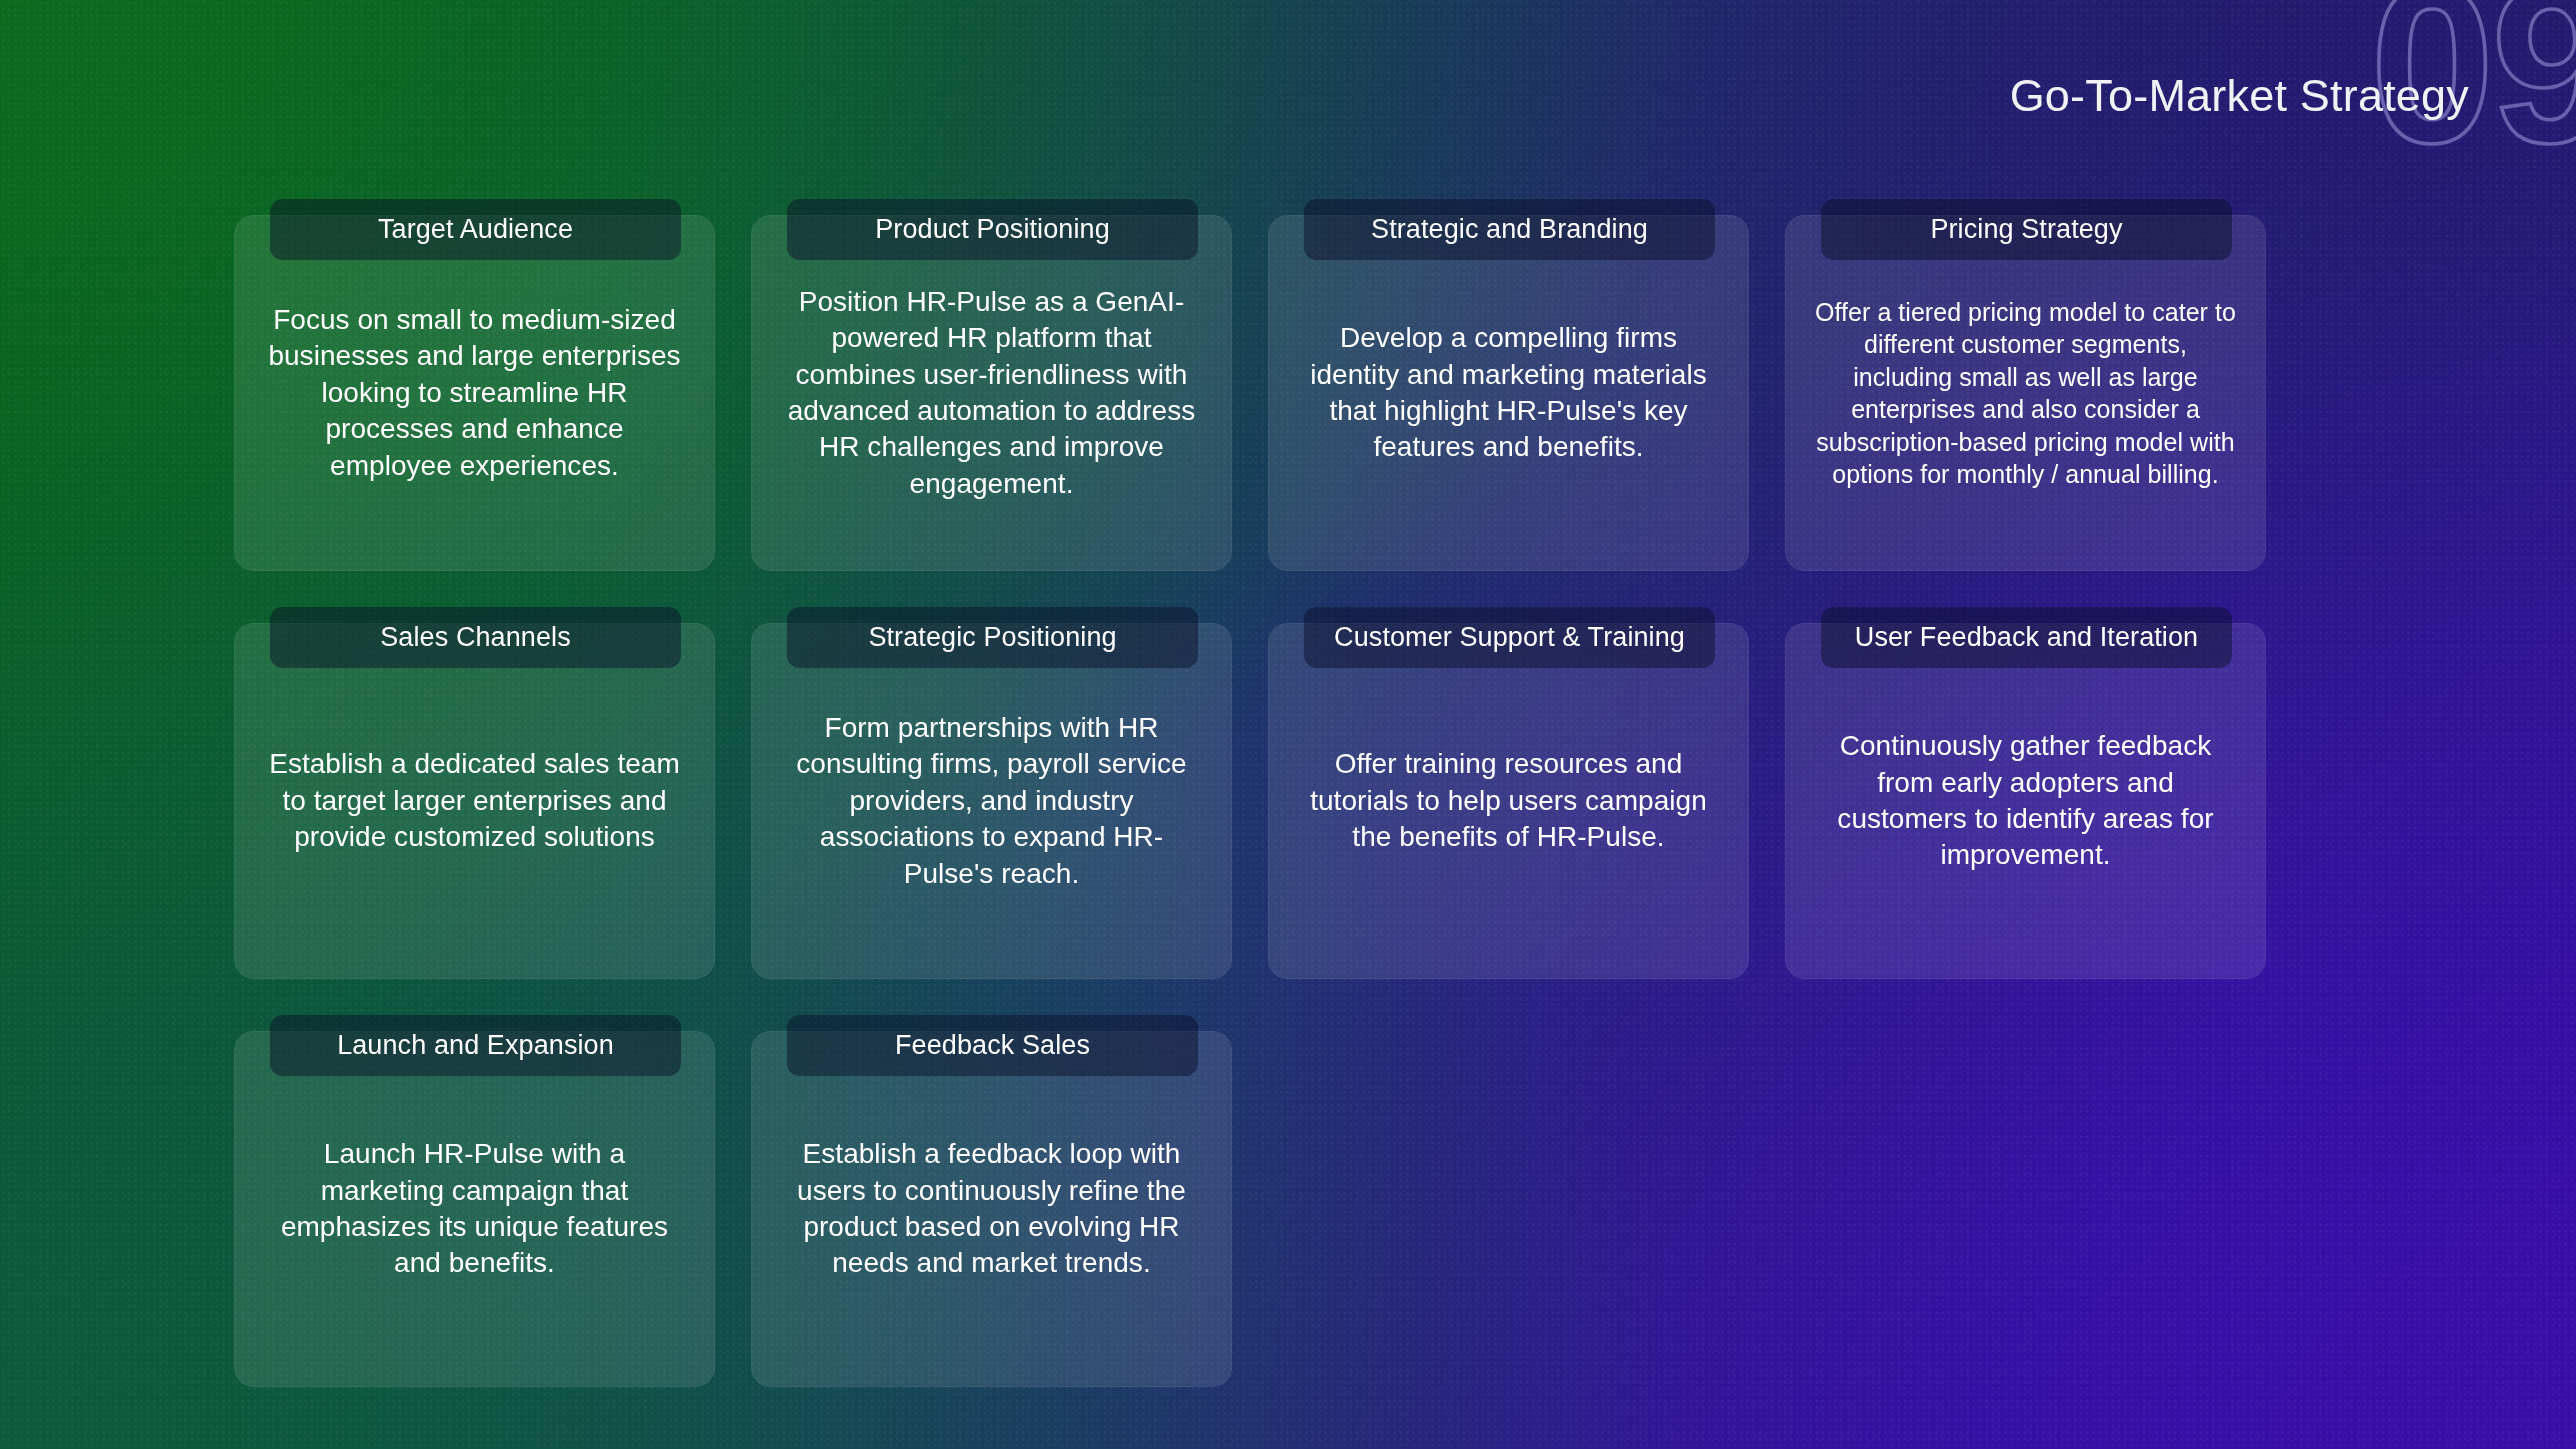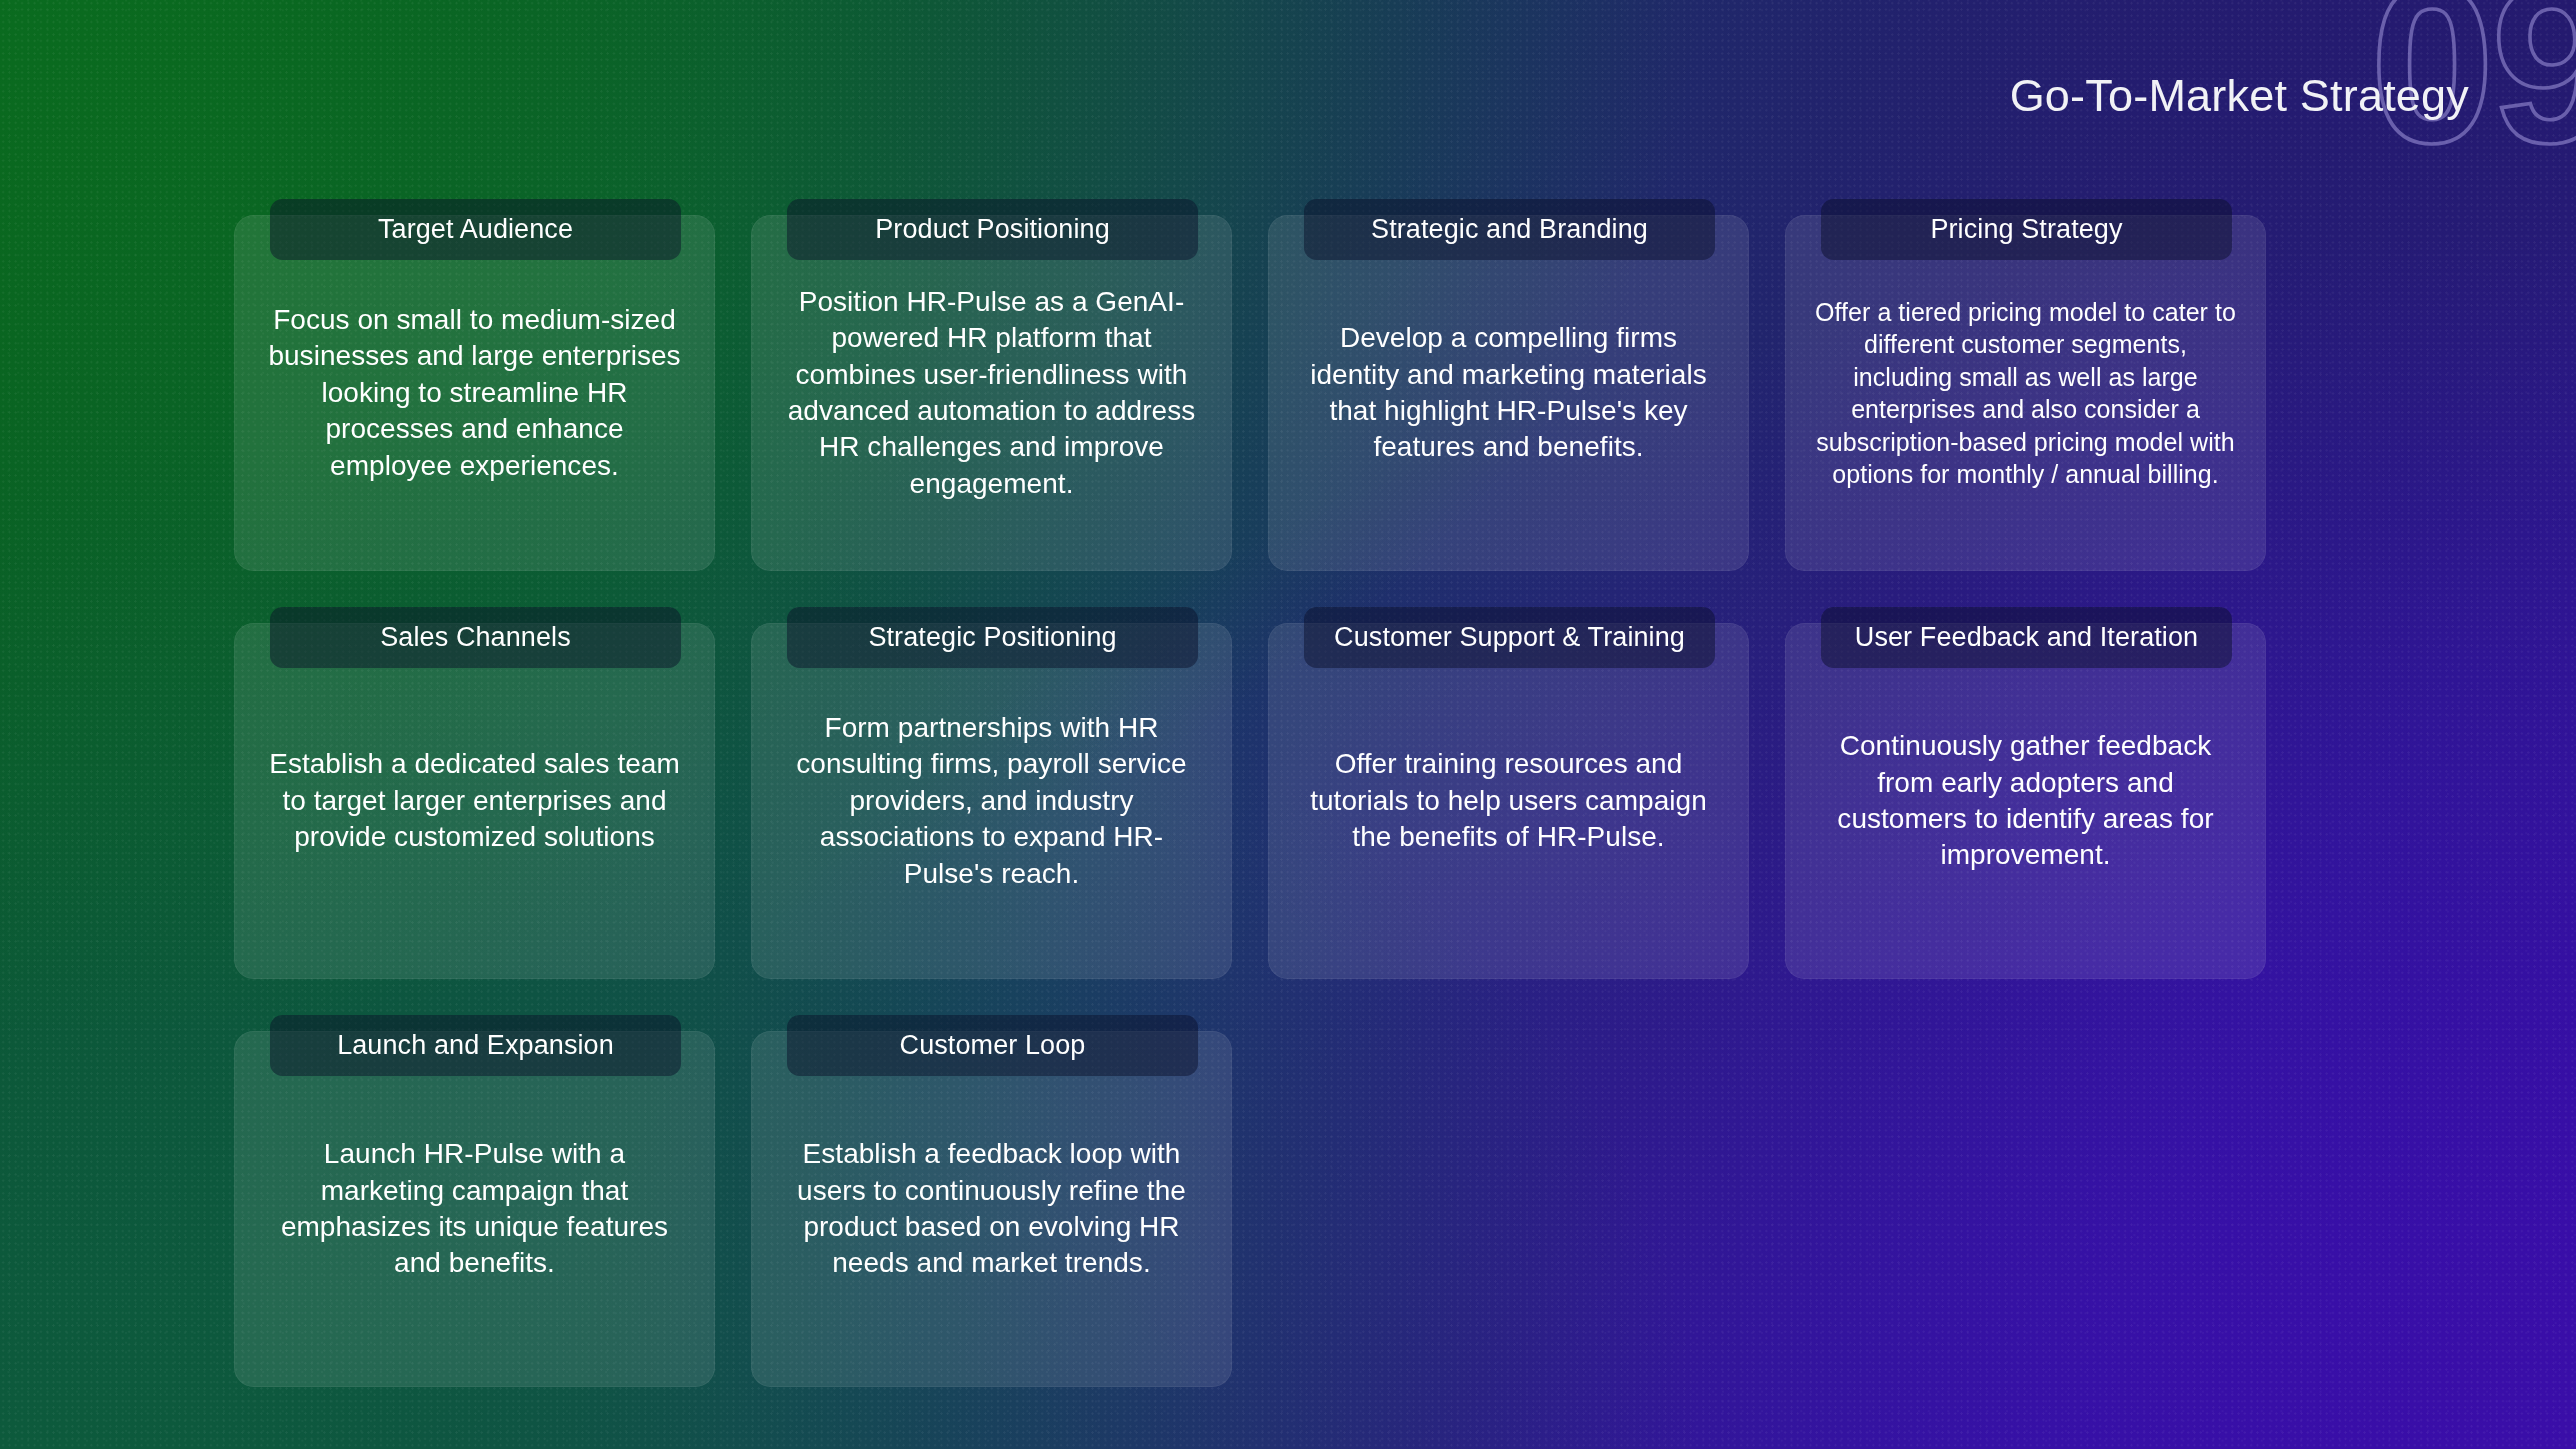--- a/index.html
+++ b/index.html
@@ -227,21 +227,21 @@
         <span class="card-head-label">Launch and Expansion</span>
       </div>
       <div class="card-text-wrap">
         <div class="card-text">Launch HR-Pulse with a marketing campaign that emphasizes its unique features and benefits.</div>
       </div>
     </div>
 
     <div class="card">
       <div class="card-body"></div>
       <div class="card-head">
-        <span class="card-head-label">Customer Loop</span>
+        <span class="card-head-label">Feedback Sales</span>
       </div>
       <div class="card-text-wrap">
         <div class="card-text">Establish a feedback loop with users to continuously refine the product based on evolving HR needs and market trends.</div>
       </div>
     </div>
 
     <div class="card empty"></div>
     <div class="card empty"></div>
 
   </div>

